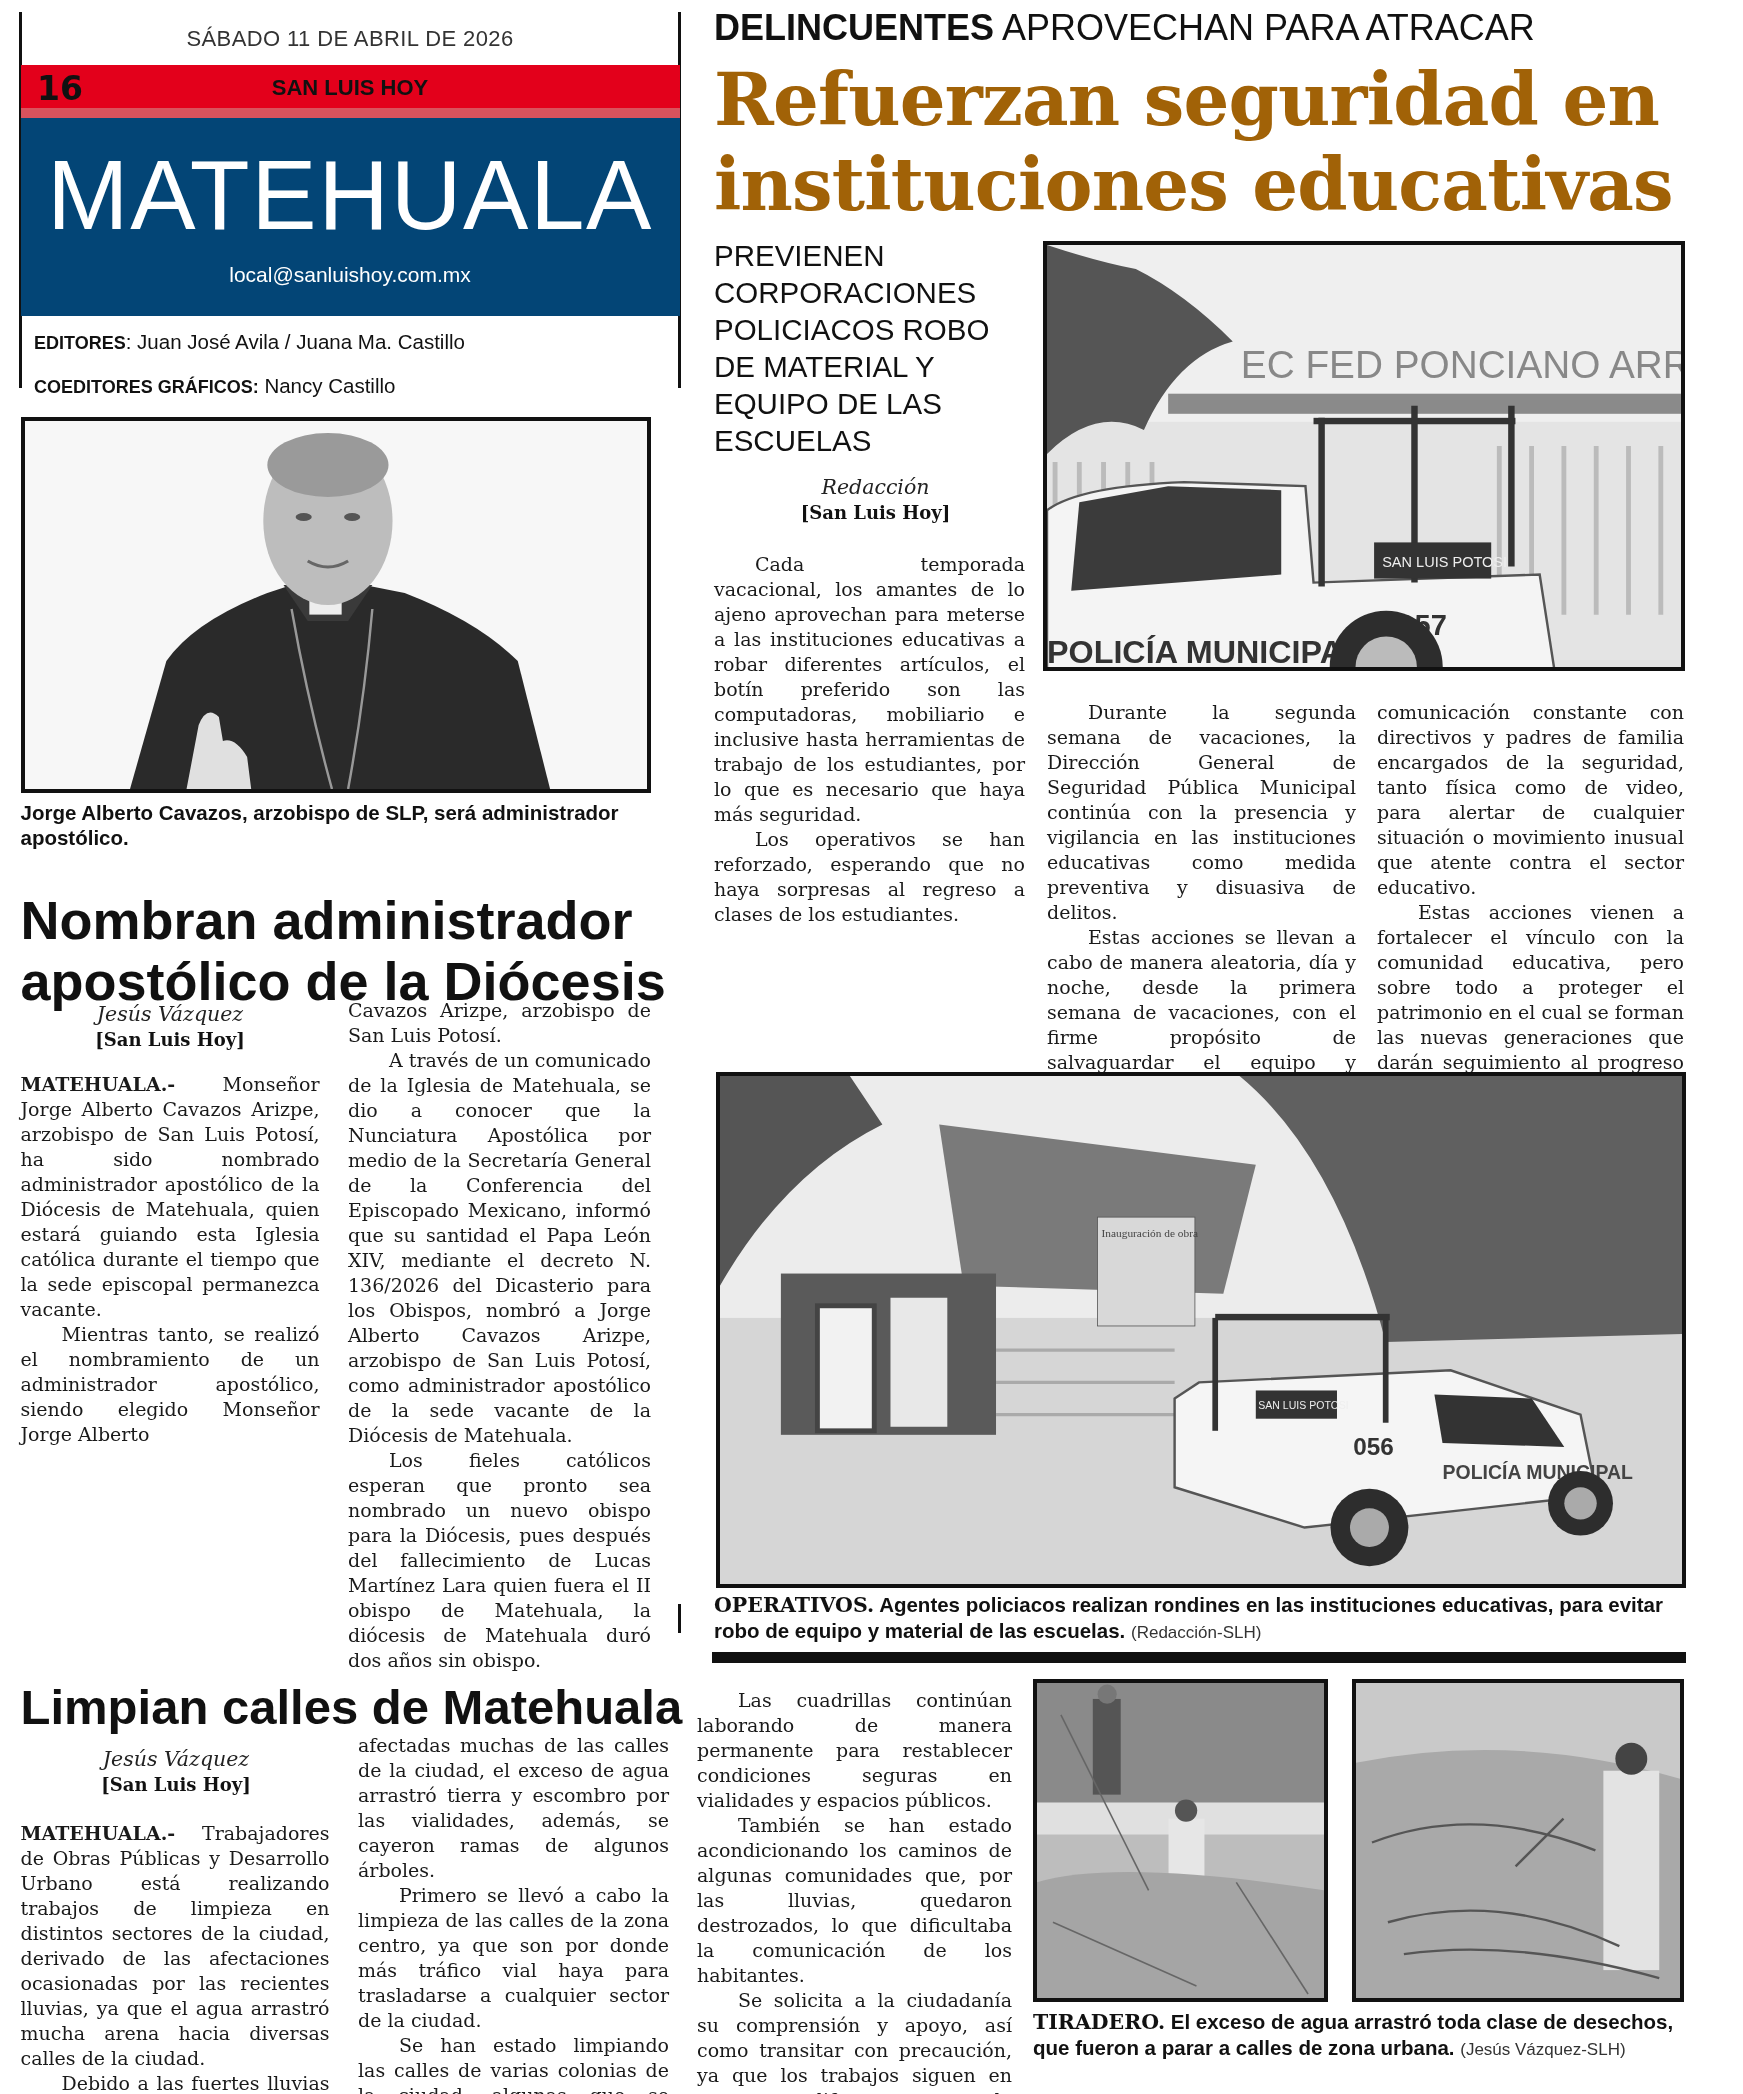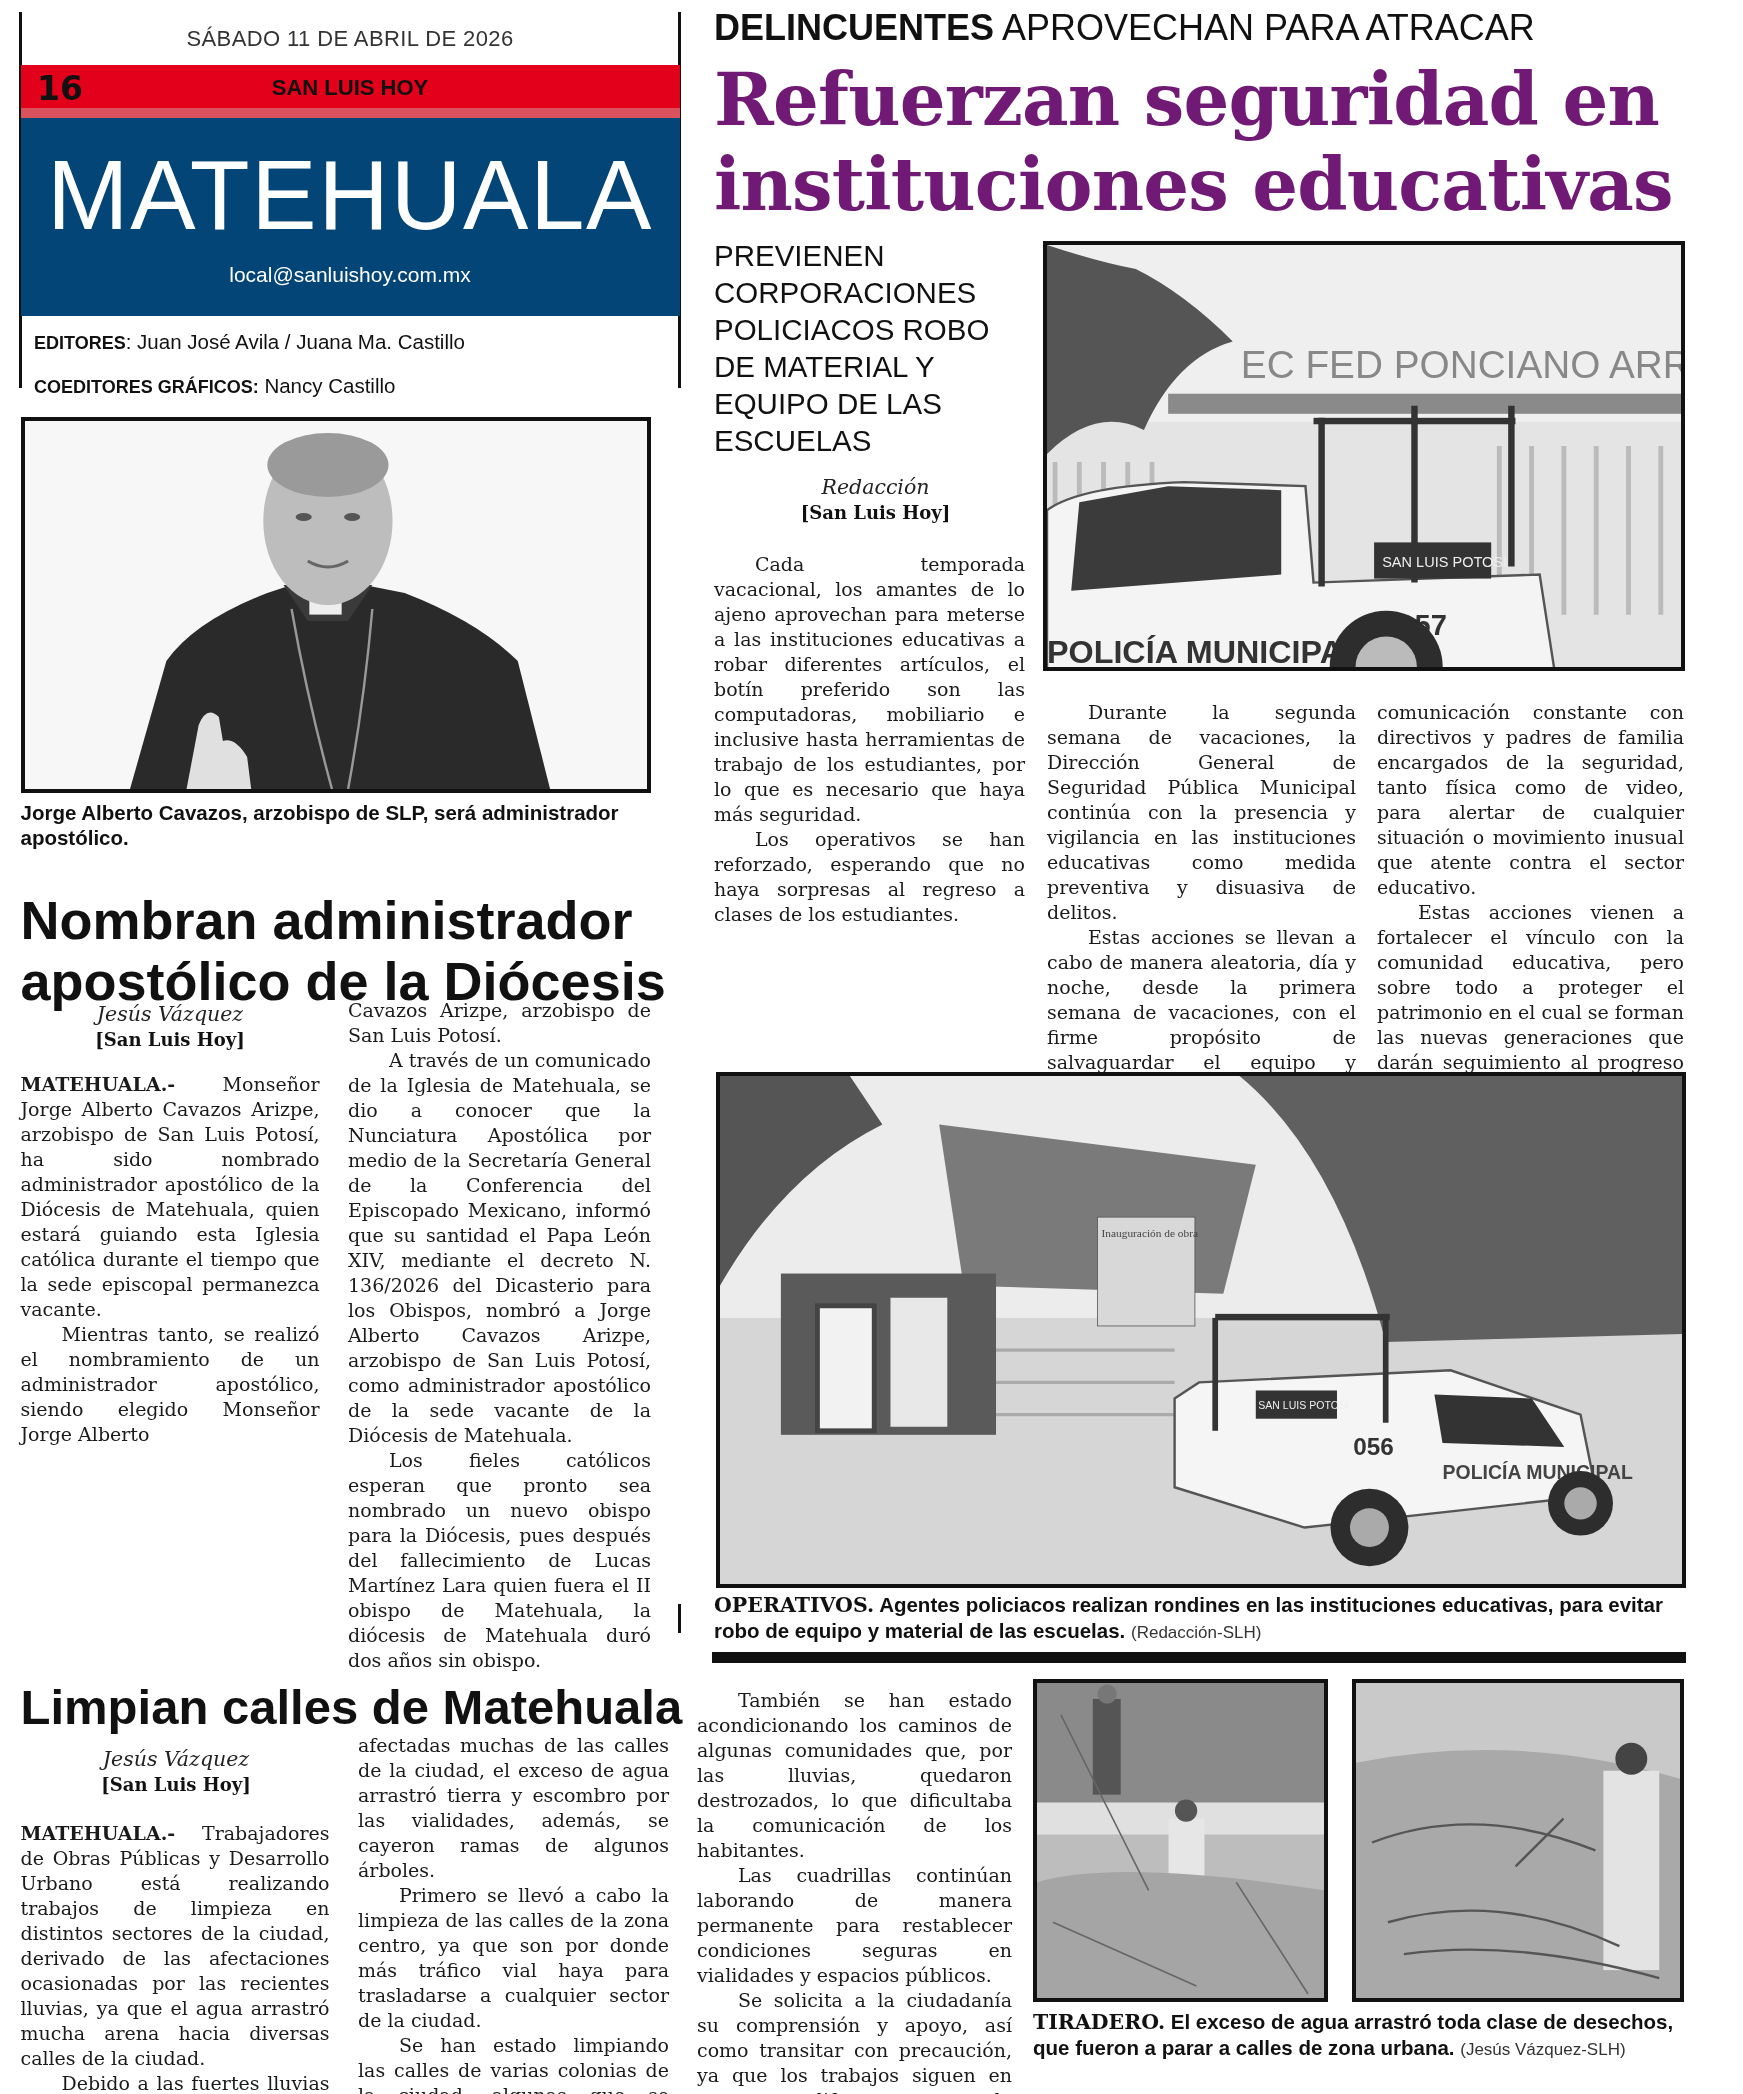--- a/index.html
+++ b/index.html
@@ -21,21 +21,21 @@
   .credit b{font-size:18px;}
   
   .photo{position:absolute;border:4.1px solid #111;box-sizing:border-box;overflow:hidden;background:#ddd;}
   .photo svg{width:100%;height:100%;display:block;}
   
   .caption{font-size:20.5px;line-height:25px;font-weight:bold;}
   .caption .kw{font-family:"DejaVu Serif",serif;font-weight:900;}
   .caption .credit-sm{font-weight:normal;font-size:17px;color:#333;}
   
   .h-sans{font-weight:bold;line-height:1.05;color:#111;}
-  .h-slab{font-family:"DejaVu Serif",serif;font-weight:900;font-size:72px;line-height:85px;letter-spacing:-0.8px;color:#701a75;}
+  .h-slab{font-family:"DejaVu Serif",serif;font-weight:900;font-size:72px;line-height:85px;letter-spacing:-0.8px;color:#a16207;}
   .kicker{font-size:36px;color:#111;}
   .kicker b{font-weight:900;}
   .deck{font-size:29.5px;line-height:37px;color:#111;}
   .byline{text-align:center;}
   .byline .name{font-family:"DejaVu Serif",serif;font-style:italic;font-size:20.5px;color:#222;}
   .byline .pub{font-family:"DejaVu Serif",serif;font-weight:bold;font-size:18px;color:#111;margin-top:3.3px;}
   
   .col{position:absolute;font-family:"DejaVu Serif",serif;font-size:19px;line-height:25px;text-align:justify;hyphens:auto;color:#1a1a1a;}
   .col p{margin:0;text-indent:0;}
   .col p.ind{text-indent:41px;}
@@ -211,22 +211,22 @@
 <div class="col" style="left:20.5px;top:1821px;width:309px;">
   <p><span class="lead">MATEHUALA.-</span> <span>Trabajadores de Obras Públicas y Desarrollo Urbano está realizando trabajos de limpieza en distintos sectores de la ciudad, derivado de las afectaciones ocasionadas por las recientes lluvias, ya que el agua arrastró mucha arena hacia diversas calles de la ciudad.</span></p>
   <p class="ind">Debido a las fuertes lluvias que se registraron, se vieron</p>
 </div>
 <div class="col" style="left:358px;top:1733px;width:311px;">
   <p>afectadas muchas de las calles de la ciudad, el exceso de agua arrastró tierra y escombro por las vialidades, además, se cayeron ramas de algunos árboles.</p>
   <p class="ind">Primero se llevó a cabo la limpieza de las calles de la zona centro, ya que son por donde más tráfico vial haya para trasladarse a cualquier sector de la ciudad.</p>
   <p class="ind">Se han estado limpiando las calles de varias colonias de la ciudad, algunas que se llenaron de lodo y están intransitables.</p>
 </div>
 <div class="col" style="left:697px;top:1688px;width:315px;">
+  <p class="ind">Las cuadrillas continúan laborando de manera permanente para restablecer condiciones seguras en vialidades y espacios públicos.</p>
   <p class="ind">También se han estado acondicionando los caminos de algunas comunidades que, por las lluvias, quedaron destrozados, lo que dificultaba la comunicación de los habitantes.</p>
-  <p class="ind">Las cuadrillas continúan laborando de manera permanente para restablecer condiciones seguras en vialidades y espacios públicos.</p>
   <p class="ind">Se solicita a la ciudadanía su comprensión y apoyo, así como transitar con precaución, ya que los trabajos siguen en proceso en diferentes puntos de la ciudad.</p>
 </div>
 
 <div class="photo" style="left:1033px;top:1679px;width:295px;height:323px;">
   <svg viewBox="0 0 360 395" preserveAspectRatio="none">
     <rect width="360" height="395" fill="#bdbdbd"></rect>
     <rect width="360" height="150" fill="#8a8a8a"></rect>
     <rect y="150" width="360" height="40" fill="#e0e0e0"></rect>
     <rect x="70" y="20" width="35" height="120" fill="#555"></rect>
     <circle cx="88" cy="14" r="12" fill="#777"></circle>

